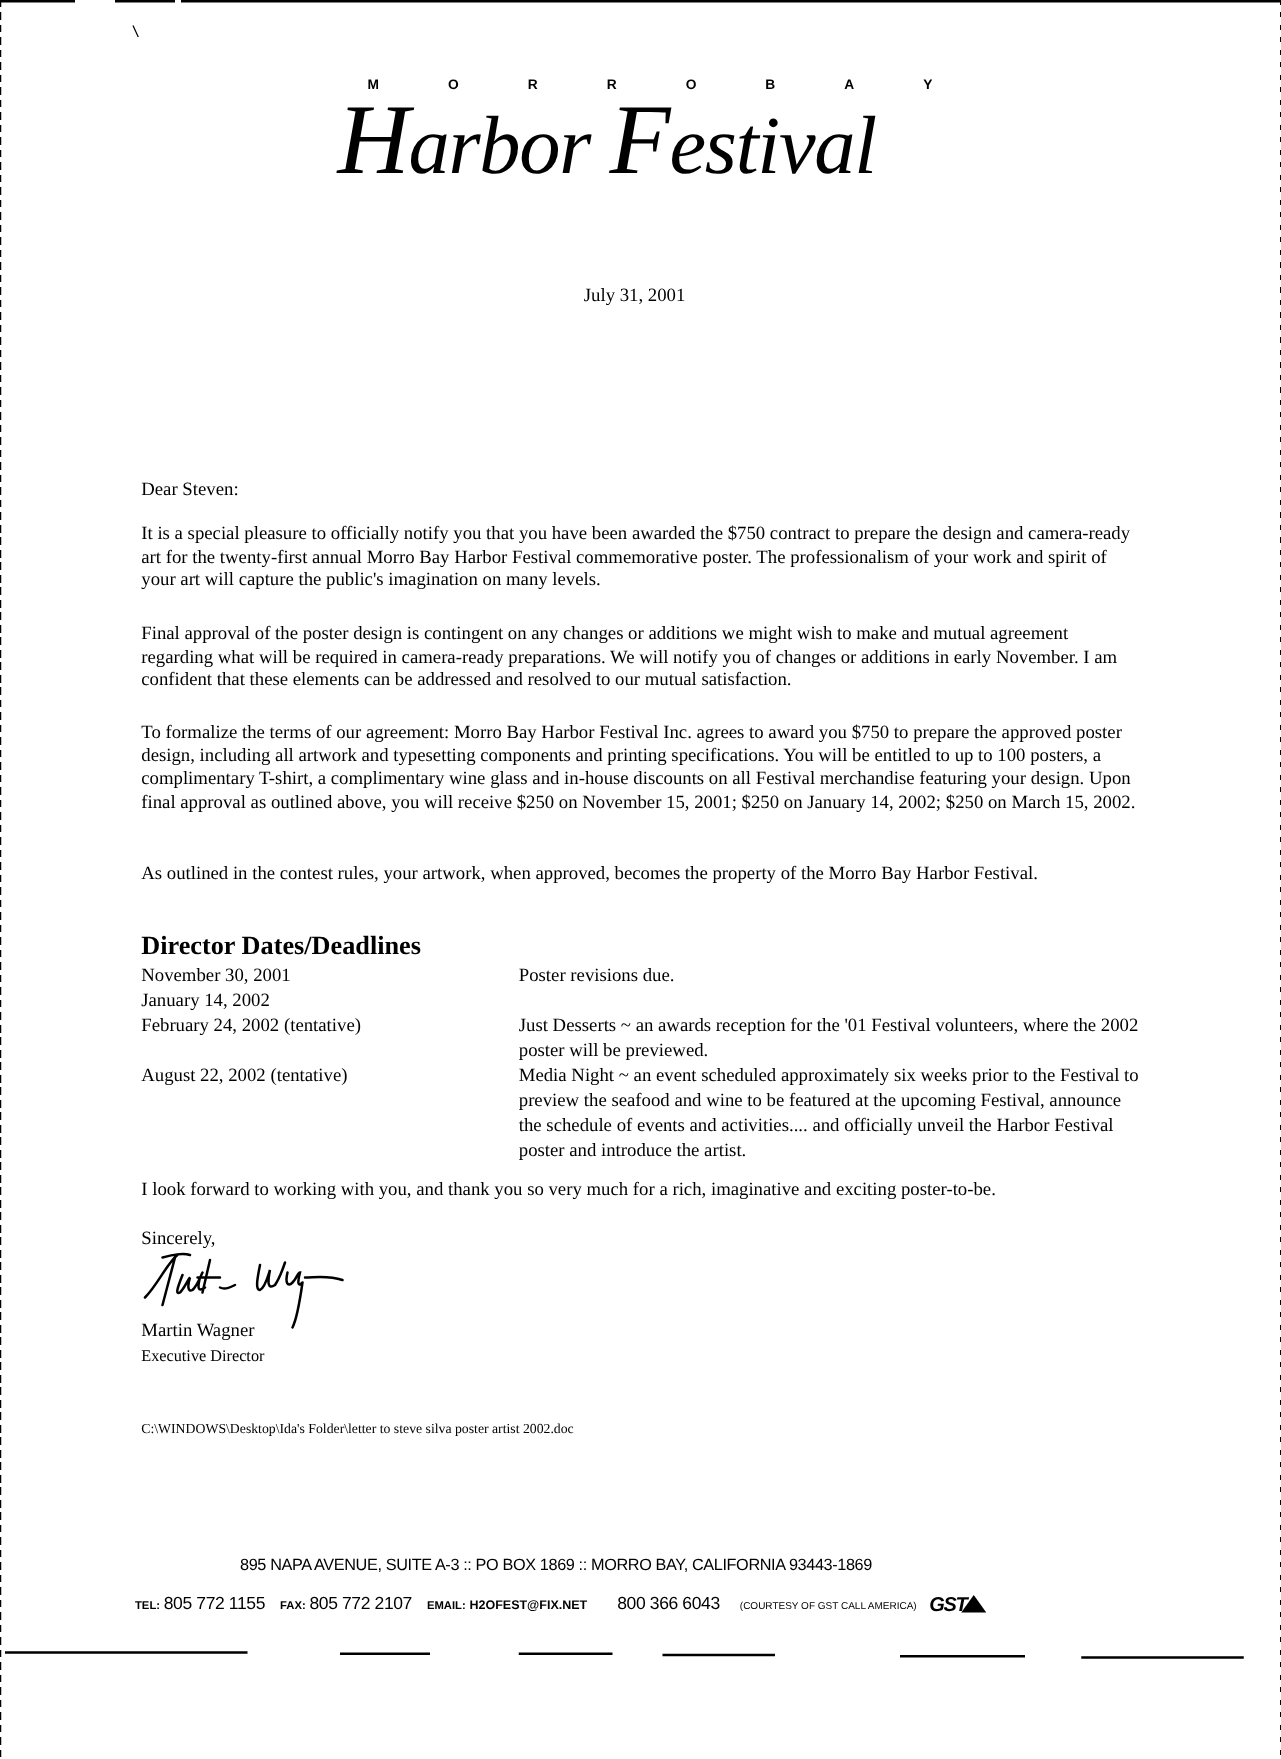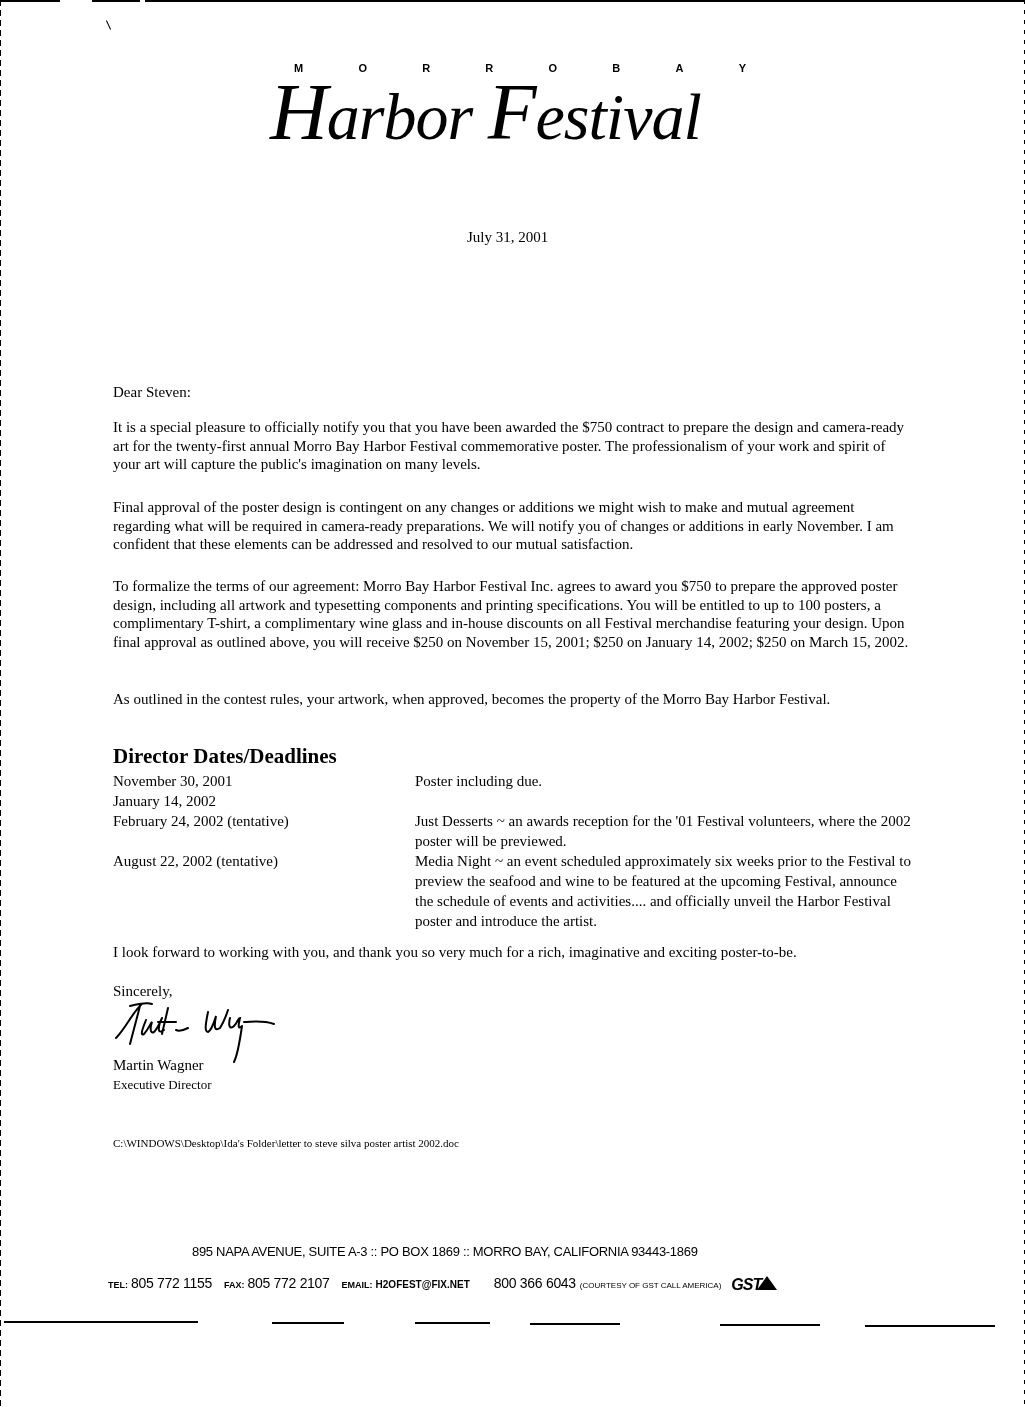--- a/index.html
+++ b/index.html
@@ -134,21 +134,21 @@
 
 <div class="para p1">It is a special pleasure to officially notify you that you have been awarded the $750 contract to prepare the design and camera-ready art for the twenty-first annual Morro Bay Harbor Festival commemorative poster. The professionalism of your work and spirit of your art will capture the public's imagination on many levels.</div>
 <div class="para p2">Final approval of the poster design is contingent on any changes or additions we might wish to make and mutual agreement regarding what will be required in camera-ready preparations. We will notify you of changes or additions in early November.  I am confident that these elements can be addressed and resolved to our mutual satisfaction.</div>
 <div class="para p3">To formalize the terms of our agreement: Morro Bay Harbor Festival Inc. agrees to award you $750 to prepare the approved poster design, including all artwork and typesetting components and printing specifications. You will be entitled to up to 100 posters, a complimentary T-shirt, a complimentary wine glass and in-house discounts on all Festival merchandise featuring your design. Upon final approval as outlined above, you will receive $250 on November 15, 2001; $250 on January 14, 2002; $250 on March 15, 2002.</div>
 <div class="para p4">As outlined in the contest rules, your artwork, when approved, becomes the property of the Morro Bay Harbor Festival.</div>
 
 <div class="deadlines-title">Director Dates/Deadlines</div>
 <div class="deadlines">
   <div class="dl-row">
     <div class="dl-date">November 30, 2001</div>
-    <div class="dl-desc">Poster including due.</div>
+    <div class="dl-desc">Poster revisions due.</div>
   </div>
   <div class="dl-row">
     <div class="dl-date">January 14, 2002</div>
   </div>
   <div class="dl-row">
     <div class="dl-date">February 24, 2002 (tentative)</div>
     <div class="dl-desc">Just Desserts ~ an awards reception for the '01 Festival volunteers, where the 2002 poster will be previewed.</div>
   </div>
   <div class="dl-row">
     <div class="dl-date">August 22, 2002 (tentative)</div>
@@ -170,21 +170,21 @@
 <div class="filepath">C:\WINDOWS\Desktop\Ida's Folder\letter to steve silva poster artist 2002.doc</div>
 
 <div class="footer-address">895 NAPA AVENUE, SUITE A-3  ::  PO BOX 1869  ::  MORRO BAY, CALIFORNIA 93443-1869</div>
 <div class="footer-contact">
   <span class="lbl">TEL:</span>
   <span class="val">805 772 1155</span>
   <span class="lbl">FAX:</span>
   <span class="val">805 772 2107</span>
   <span class="lbl">EMAIL:</span>
   <span class="lbl" style="font-size:10px;margin-right:24px;">H2OFEST@FIX.NET</span>
-  <span class="val" style="margin-right:4px;">800 366 6043</span>
+  <span class="val" style="margin-right:16px;">800 366 6043</span>
   <span class="small">(COURTESY OF  GST CALL AMERICA)</span>
   <span class="gst-logo">
       <span>GST</span>
       <span class="tri"></span>
     </span>
 </div>
 
 <div class="bottom-rule">
   <span style="left:4px;width:194px;top:1px;"></span>
   <span style="left:272px;width:72px;top:2px;"></span>

